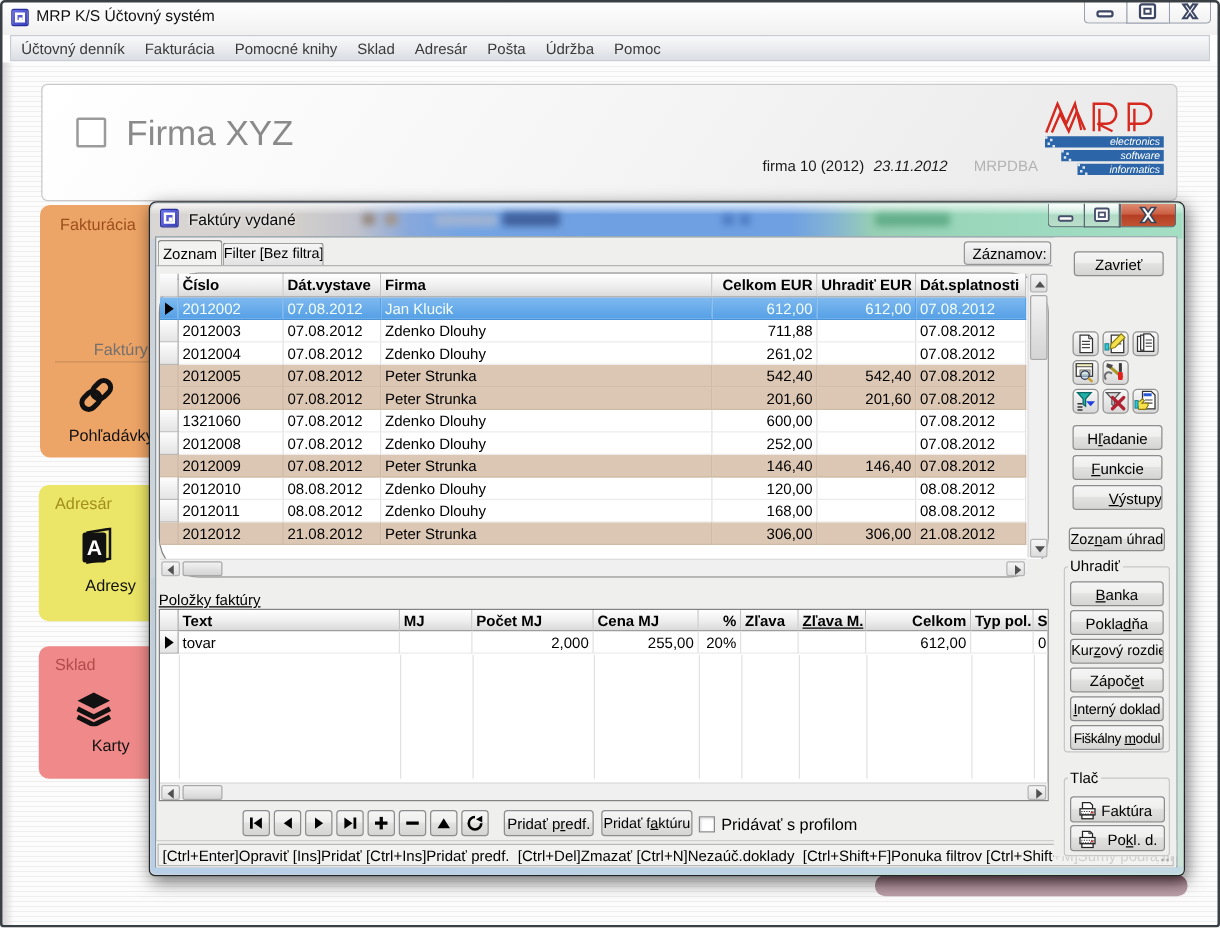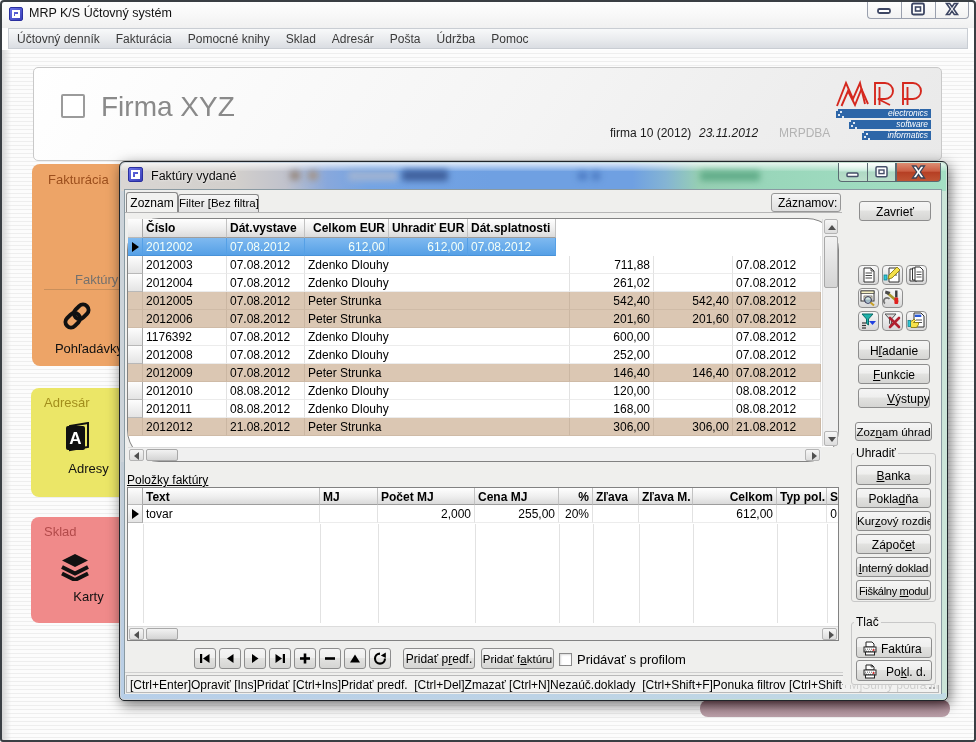--- a/index.html
+++ b/index.html
@@ -267,31 +267,33 @@
       <div id="tab1" class="tab">Zoznam</div>
       <div id="tab2" class="tab">Filter [Bez filtra]</div>
       <div id="zazn">Záznamov:</div>
       <div id="tabpage"></div>
 
       <div class="gridbox" id="grid1">
         <div class="hdr">
           <div class="hcell gut" style="width:15px;"></div>
           <div class="hcell" style="width:84px;">Číslo</div>
           <div class="hcell" style="width:78px;">Dát.vystave</div>
+          <div class="hcell" style="width:265px;">Firma</div>
           <div class="hcell r" style="width:84px;">Celkom EUR</div>
           <div class="hcell r" style="width:79px;">Uhradiť EUR</div>
           <div class="hcell" style="width:88px;">Dát.splatnosti</div>
         </div>
         <div id="rows1">
 <div class="row sel">
 <div class="cell gut" style="width:15px;">
                 <div class="mark"></div>
               </div>
 <div class="cell" style="width:84px;">2012002</div>
 <div class="cell" style="width:78px;">07.08.2012</div>
+<div class="cell" style="width:265px;">Jan Klucik</div>
 <div class="cell r" style="width:84px;">612,00</div>
 <div class="cell r" style="width:79px;">612,00</div>
 <div class="cell" style="width:88px;">07.08.2012</div>
 </div>
 <div class="row ">
 <div class="cell gut" style="width:15px;"></div>
 <div class="cell" style="width:84px;">2012003</div>
 <div class="cell" style="width:78px;">07.08.2012</div>
 <div class="cell" style="width:265px;">Zdenko Dlouhy</div>
 <div class="cell r" style="width:84px;">711,88</div>
@@ -320,21 +322,21 @@
 <div class="cell gut" style="width:15px;"></div>
 <div class="cell" style="width:84px;">2012006</div>
 <div class="cell" style="width:78px;">07.08.2012</div>
 <div class="cell" style="width:265px;">Peter Strunka</div>
 <div class="cell r" style="width:84px;">201,60</div>
 <div class="cell r" style="width:79px;">201,60</div>
 <div class="cell" style="width:88px;">07.08.2012</div>
 </div>
 <div class="row ">
 <div class="cell gut" style="width:15px;"></div>
-<div class="cell" style="width:84px;">1176392</div>
+<div class="cell" style="width:84px;">1321060</div>
 <div class="cell" style="width:78px;">07.08.2012</div>
 <div class="cell" style="width:265px;">Zdenko Dlouhy</div>
 <div class="cell r" style="width:84px;">600,00</div>
 <div class="cell r" style="width:79px;"></div>
 <div class="cell" style="width:88px;">07.08.2012</div>
 </div>
 <div class="row ">
 <div class="cell gut" style="width:15px;"></div>
 <div class="cell" style="width:84px;">2012008</div>
 <div class="cell" style="width:78px;">07.08.2012</div>
@@ -405,21 +407,21 @@
 
       <div class="gridbox" id="grid2">
         <div class="hdr">
           <div class="hcell gut" style="width:15px;"></div>
           <div class="hcell" style="width:177px;">Text</div>
           <div class="hcell" style="width:58px;">MJ</div>
           <div class="hcell" style="width:97px;">Počet MJ</div>
           <div class="hcell" style="width:84px;">Cena MJ</div>
           <div class="hcell r" style="width:34px;">%</div>
           <div class="hcell" style="width:46px;">Zľava</div>
-          <div class="hcell" style="width:54px;">Zľava M.</div>
+          <div class="hcell" style="width:54px;text-decoration:underline;">Zľava M.</div>
           <div class="hcell r" style="width:84px;">Celkom</div>
           <div class="hcell" style="width:50px;">Typ pol.</div>
           <div class="hcell" style="width:11px;border-right:none;">S</div>
         </div>
         <div class="row">
           <div class="cell gut" style="width:15px;">
               <div class="mark"></div>
             </div>
           <div class="cell" style="width:177px;">tovar</div>
           <div class="cell" style="width:58px;"></div>

